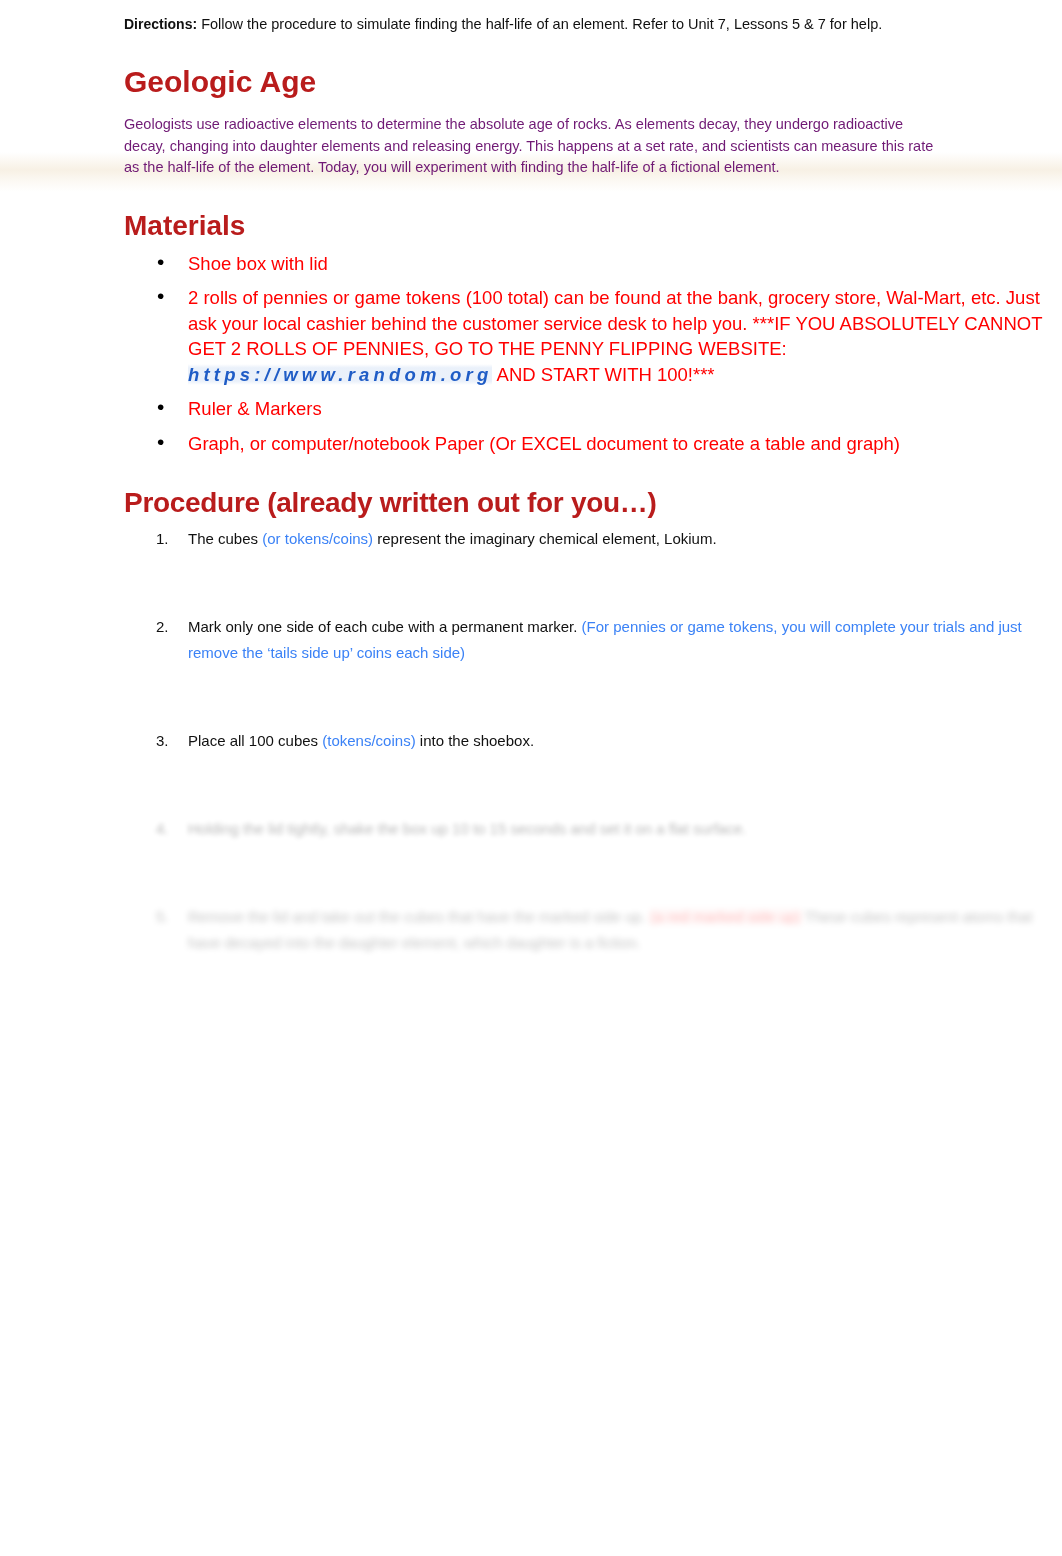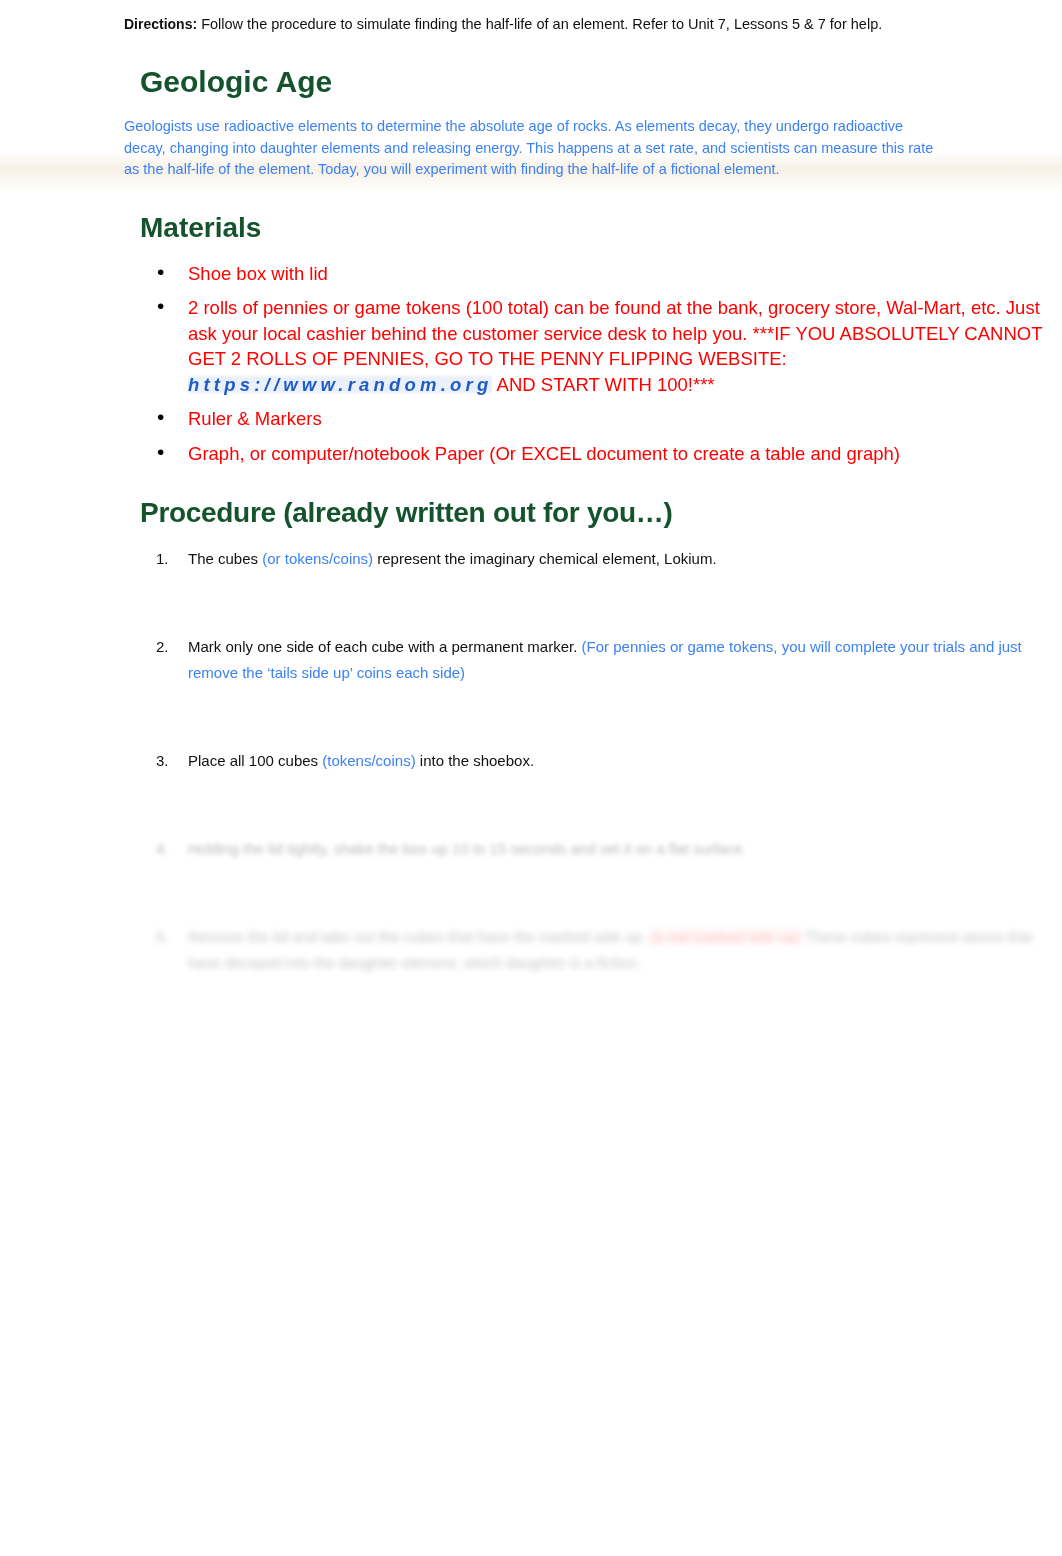--- a/index.html
+++ b/index.html
@@ -78,23 +78,23 @@
     margin-top: 14px;
     color: #111111;
   }
   .directions .lbl {
     font-weight: bold;
     font-size: 14px;
   }
 
   
   h2.section {
-    color: #14532d;
-    font-weight: bold;
-    margin: 16px;
+    color: #b91c1c;
+    font-weight: bold;
+    margin: 0;
     padding: 0;
   }
   .h-geologic {
     font-size: 30px;
     margin-top: 30px !important;
     line-height: 36px;
   }
   .h-materials {
     font-size: 28px;
     margin-top: 30px !important;
@@ -105,21 +105,21 @@
     margin-top: 30px !important;
     line-height: 34px;
     letter-spacing: -0.3px;
   }
 
   
   .body-para {
     font-size: 14.5px;
     line-height: 21.5px;
     margin-top: 14px;
-    color: #3b82f6;
+    color: #701a75;
     width: 818px;
   }
 
   
   ul.materials {
     list-style: none;
     margin: 8px 0 0 0;
     padding: 0;
   }
   ul.materials > li {

